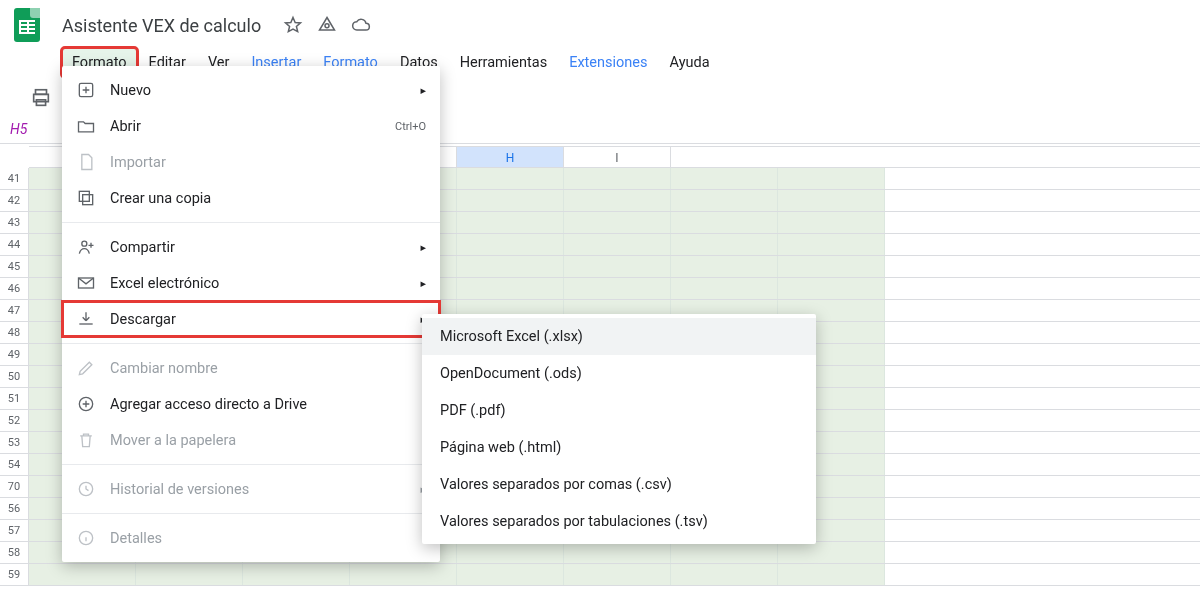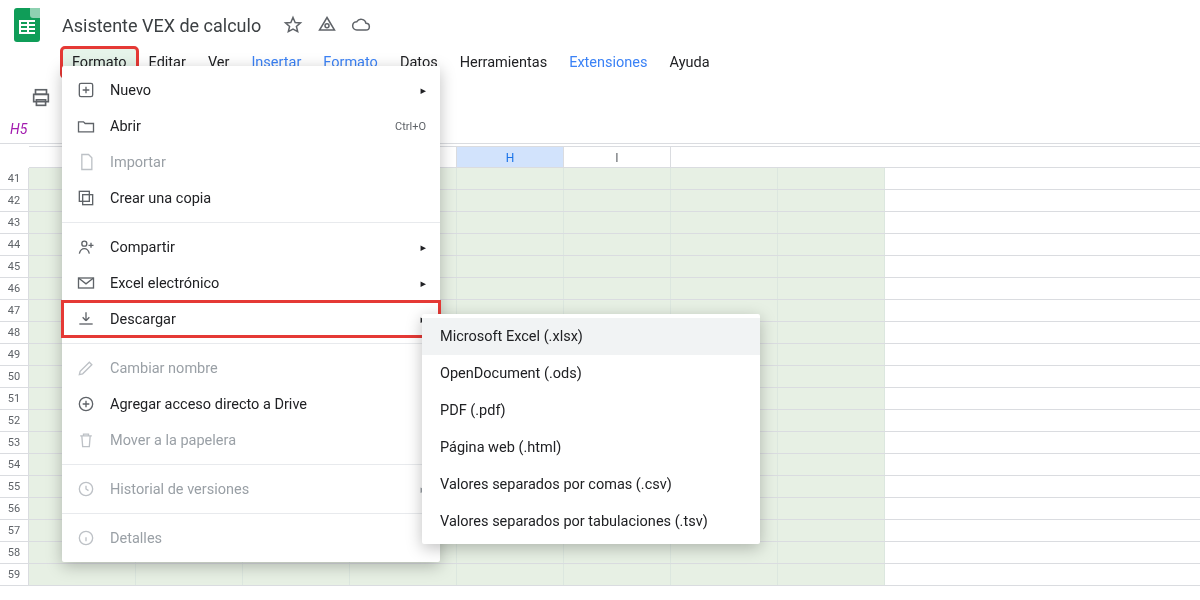--- a/index.html
+++ b/index.html
@@ -51,21 +51,21 @@
   .dd-item { display:flex; align-items:center; padding:8px 14px; gap:14px; font-size:14.5px; color:#202124; cursor:pointer; position:relative; }
   .dd-item.disabled { color:#9aa0a6; }
   .dd-item .ico { width:20px; height:20px; flex:0 0 20px; stroke:#5f6368; stroke-width:1.6; fill:none; }
   .dd-item.disabled .ico { stroke:#bdc1c6; }
   .dd-item .shortcut { margin-left:auto; color:#5f6368; font-size:11px; }
   .dd-item .sub-arrow { margin-left:auto; font-size:11px; stroke:#5f6368; fill:#5f6368; }
   .dd-sep { height:1px; background:#e8eaed; margin:6px 0; }
   .dd-item.highlight { outline:3px solid #e53935; outline-offset:-2px; }
 
   
-  .sub { position:absolute; left:422px; top:314px; width:338px; background:#fff; box-shadow:0 4px 16px rgba(0,0,0,.25); border-radius:2px; padding:4px 0; z-index:60; }
+  .sub { position:absolute; left:422px; top:314px; width:394px; background:#fff; box-shadow:0 4px 16px rgba(0,0,0,.25); border-radius:2px; padding:4px 0; z-index:60; }
   .sub-item { padding:10px 18px; font-size:14.5px; color:#202124; cursor:pointer; }
   .sub-item.hover { background:#f1f3f4; }
 </style>
 </head>
 <body>
 
 <div class="titlebar">
   <div class="sheets-logo">
       <div class="sheets-logo-inner"></div>
     </div>
@@ -269,21 +269,21 @@
         <div class="cell"></div>
         <div class="cell"></div>
         <div class="cell"></div>
         <div class="cell"></div>
         <div class="cell"></div>
         <div class="cell"></div>
         <div class="cell"></div>
         <div class="cell"></div>
       </div>
       <div class="row">
-        <div class="rownum">55</div>
+        <div class="rownum">70</div>
         <div class="cell"></div>
         <div class="cell"></div>
         <div class="cell"></div>
         <div class="cell"></div>
         <div class="cell"></div>
         <div class="cell"></div>
         <div class="cell"></div>
         <div class="cell"></div>
       </div>
       <div class="row">

